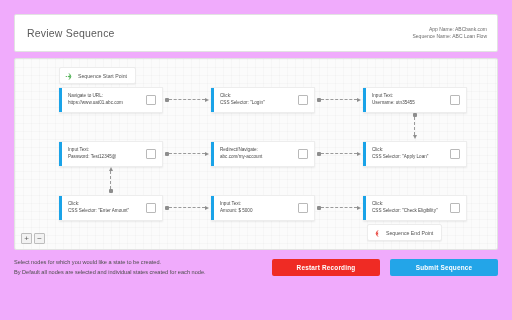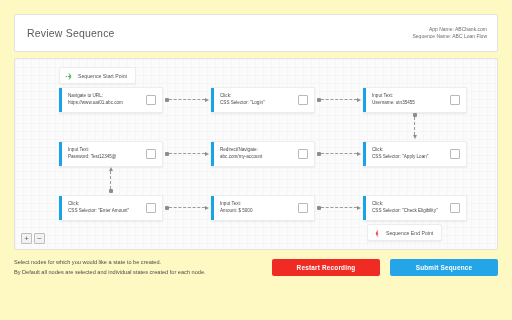--- a/index.html
+++ b/index.html
@@ -10,21 +10,21 @@
     width: 512px;
     height: 320px;
     background: #ffffff;
     font-family: "Liberation Sans", sans-serif;
     overflow: hidden;
   }
   .page {
     position: relative;
     width: 512px;
     height: 320px;
-    background: #fef9c3;
+    background: #f0abfc;
     box-sizing: border-box;
     padding: 14px 14px 0 14px;
   }
 
   
   .header-card {
     position: relative;
     height: 38px;
     border: 1px solid #e2e2e2;
     border-radius: 2px;

